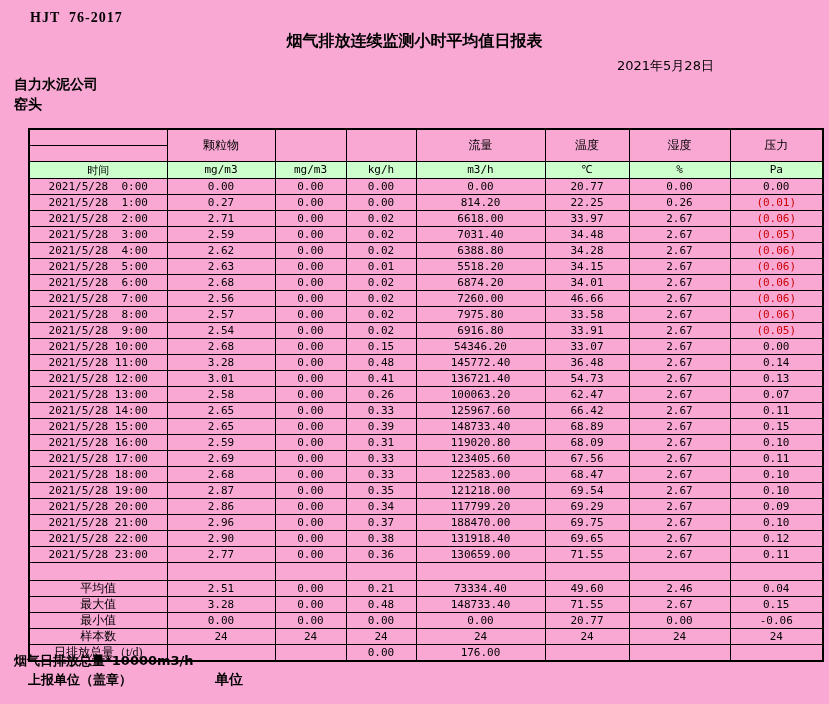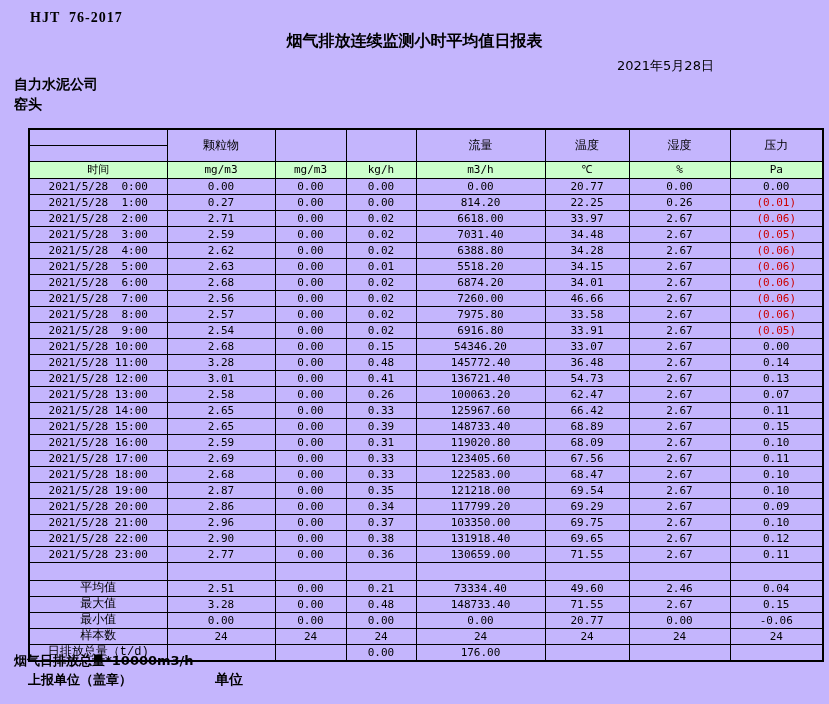--- a/index.html
+++ b/index.html
@@ -1,17 +1,17 @@
 <!DOCTYPE html>
 <html><head>
 <meta charset="utf-8">
 <style>
   html,body { margin:0; padding:0; background:#ffffff; }
   .page {
-    position:relative; width:829px; height:704px; background:#c4b5fd;
+    position:relative; width:829px; height:704px; background:#f9a8d4;
     font-family:"DejaVu Sans", sans-serif; color:#000;
   }
   .standard {
     position:absolute; left:30px; top:10px;
     font-family:"Liberation Serif", serif; font-weight:bold;
     font-size:14px; white-space:pre; letter-spacing:1px;
   }
   .title {
     position:absolute; left:0; right:0; top:31px; text-align:center;
     font-size:16px; font-weight:bold;
@@ -31,21 +31,21 @@
     text-align:center; vertical-align:middle;
     font-family:"DejaVu Sans Mono", monospace;
     font-size:11px; white-space:pre;
   }
   table.report tr.hrow td {
     font-family:"DejaVu Sans", sans-serif; font-size:12px; height:15px;
   }
   table.report tr.unit-row td {
     background:#ccffcc; height:16px; line-height:16px; font-size:11px;
   }
-  table.report td.lbl { font-family:Liberation Mono, monospace; font-size:12px; }
+  table.report td.lbl { font-family:Liberation Serif, serif; font-size:12px; }
   table.report tr.empty-row td { height:17px; }
   table.report td.neg { color:#cc0000;margin-left:13px; }
 
   .footer-note {
     position:absolute; left:14px; top:652px;
     font-size:13px; font-weight:bold; white-space:pre;
   }
   .footer-report { position:absolute; left:28px; top:671px; font-size:13px; font-weight:bold; }
   .footer-unit   { position:absolute; left:215px; top:671px; font-size:14px; font-weight:bold; }
 </style>
@@ -303,21 +303,21 @@
           <td>117799.20</td>
           <td>69.29</td>
           <td>2.67</td>
           <td>0.09</td>
         </tr>
         <tr>
           <td>2021/5/28 21:00</td>
           <td>2.96</td>
           <td>0.00</td>
           <td>0.37</td>
-          <td>103350.00</td>
+          <td>188470.00</td>
           <td>69.75</td>
           <td>2.67</td>
           <td>0.10</td>
         </tr>
         <tr>
           <td>2021/5/28 22:00</td>
           <td>2.90</td>
           <td>0.00</td>
           <td>0.38</td>
           <td>131918.40</td>

